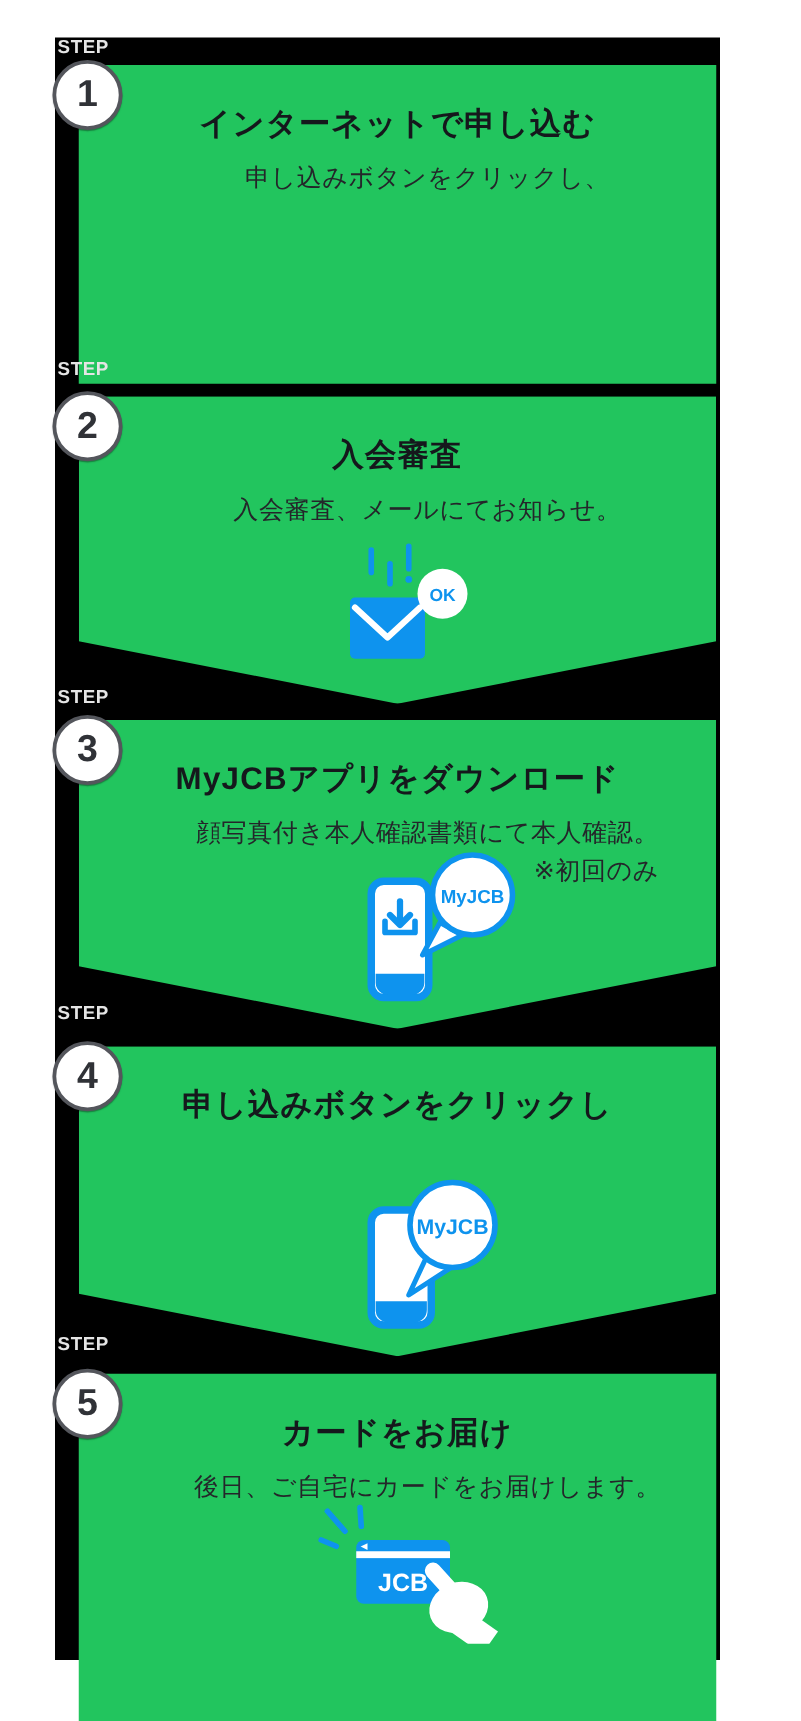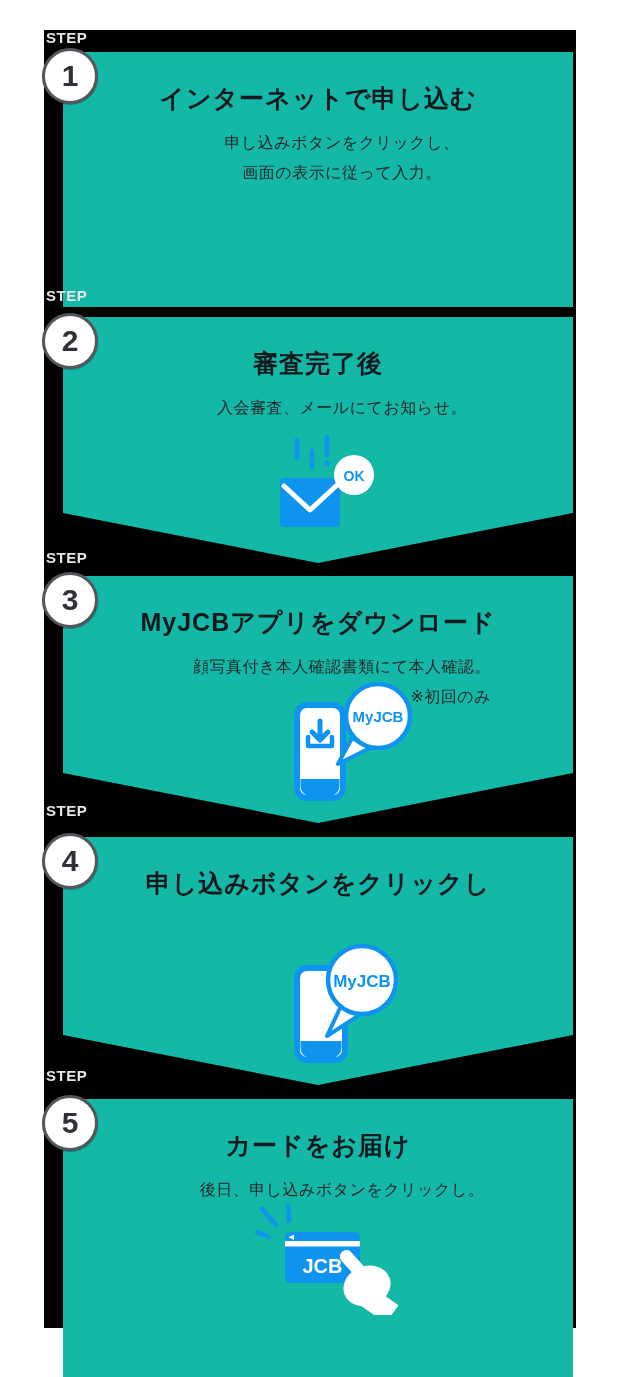--- a/index.html
+++ b/index.html
@@ -5,30 +5,30 @@
   html,body{margin:0;padding:0;}
   body{
     width:641px;height:1377px;background:#ffffff;position:relative;
     font-family:"Liberation Sans","DejaVu Sans",sans-serif;overflow:hidden;
   }
   .flow{
     position:absolute;left:44px;top:30px;width:532px;height:1298px;
     background:#000000;
   }
   .panel{
-    position:absolute;left:19px;width:510px;background:#14b8a6;text-align:center;
+    position:absolute;left:19px;width:510px;background:#22c55e;text-align:center;
   }
   .panel.chevron{
     clip-path:polygon(0 0,100% 0,100% calc(100% - 50px),50% 100%,0 calc(100% - 50px));
   }
   .title{
     margin:30px 8px 0;font-size:25px;font-weight:700;color:#15181c;letter-spacing:1px;
   }
   .desc{
-    margin:13px 0 0;font-size:16px;line-height:30px;color:#24262a;letter-spacing:0.5px;padding-left:48px;
+    margin:13px 0 0;font-size:20px;line-height:30px;color:#24262a;letter-spacing:0.5px;padding-left:48px;
   }
   .desc.left-block{display:inline-block;text-align:right;}
   .step-label{
     position:absolute;left:2px;font-size:15px;font-weight:800;color:#e5e5e5;
     letter-spacing:0.5px;z-index:3;line-height:15px;
   }
   .badge{
     position:absolute;left:-2px;width:56px;height:56px;border-radius:50%;
     background:#ffffff;border:3px solid #54565c;box-sizing:border-box;
     display:flex;align-items:center;justify-content:center;
@@ -41,30 +41,29 @@
 </head>
 <body>
 
 <div class="flow">
 
   <div class="step-label" style="top:0px">STEP</div>
   <section class="panel" style="top:22px;height:255px">
     <h2 class="title">インターネットで申し込む</h2>
     <p class="desc">
       <span>申し込みボタンをクリックし、</span><br>
-      <span>画面の表示に従って入力。</span>
     </p>
   </section>
   <div class="badge" style="top:18px">
     <span>1</span>
   </div>
 
   <div class="step-label" style="top:258px">STEP</div>
   <section class="panel chevron" style="top:287px;height:246px">
-    <h2 class="title">審査完了後</h2>
+    <h2 class="title">入会審査</h2>
     <p class="desc">
       <span>入会審査、メールにてお知らせ。</span>
     </p>
   </section>
   <div class="badge" style="top:283px">
     <span>2</span>
   </div>
   <svg class="icon" style="left:206px;top:395px" width="140" height="110" viewBox="0 0 140 110">
     <g stroke="#0e93ee" stroke-width="4.5" stroke-linecap="round">
       <line x1="47" y1="15" x2="47" y2="33"></line>
@@ -114,21 +113,21 @@
     <path d="M15.5,101 h41 v7 a10,10 0 0 1 -10,10 h-21 a10,10 0 0 1 -10,-10 z" fill="#0e93ee"></path>
     <polygon points="56,66 42,96 76,74" fill="#ffffff" stroke="#0e93ee" stroke-width="4" stroke-linejoin="round"></polygon>
     <circle cx="77" cy="40" r="34" fill="#ffffff" stroke="#0e93ee" stroke-width="4.5"></circle>
     <text x="77" y="47" text-anchor="middle" font-size="17" fill="#0e93ee">MyJCB</text>
   </svg>
 
   <div class="step-label" style="top:1038px">STEP</div>
   <section class="panel" style="top:1069px;height:286px">
     <h2 class="title">カードをお届け</h2>
     <p class="desc">
-      <span>後日、申し込みボタンをクリックし。</span>
+      <span>後日、ご自宅にカードをお届けします。</span>
     </p>
   </section>
   <div class="badge" style="top:1065px">
     <span>5</span>
   </div>
   <svg class="icon" style="left:201px;top:1170px" width="160" height="115" viewBox="0 0 160 115">
     <g stroke="#0e93ee" stroke-width="4.5" stroke-linecap="round">
       <line x1="17" y1="9" x2="31" y2="25"></line>
       <line x1="43" y1="6" x2="44" y2="21"></line>
       <line x1="12" y1="32" x2="24" y2="37"></line>

